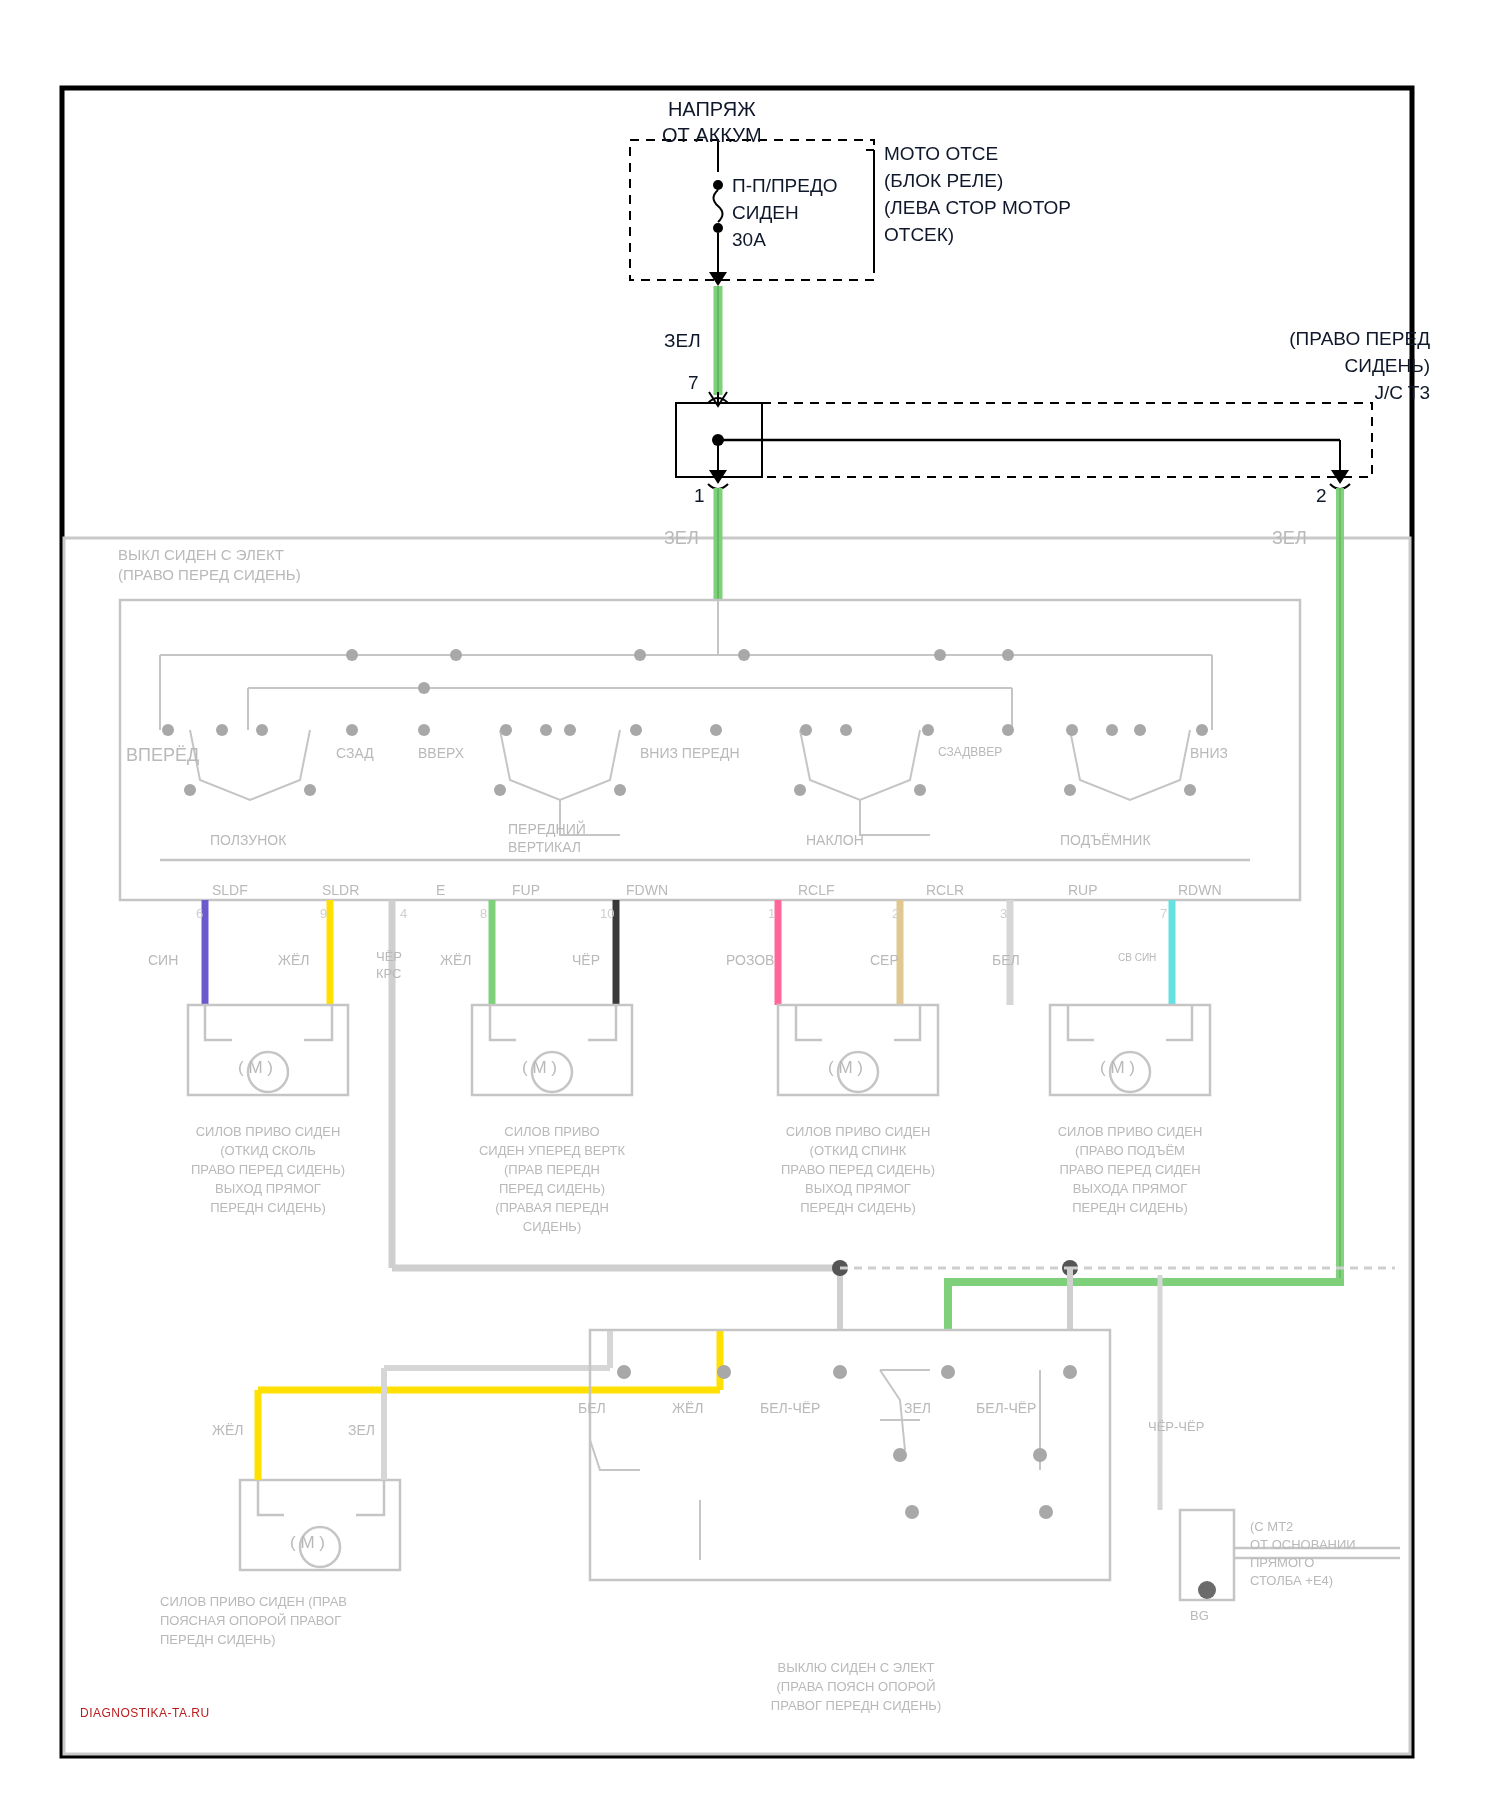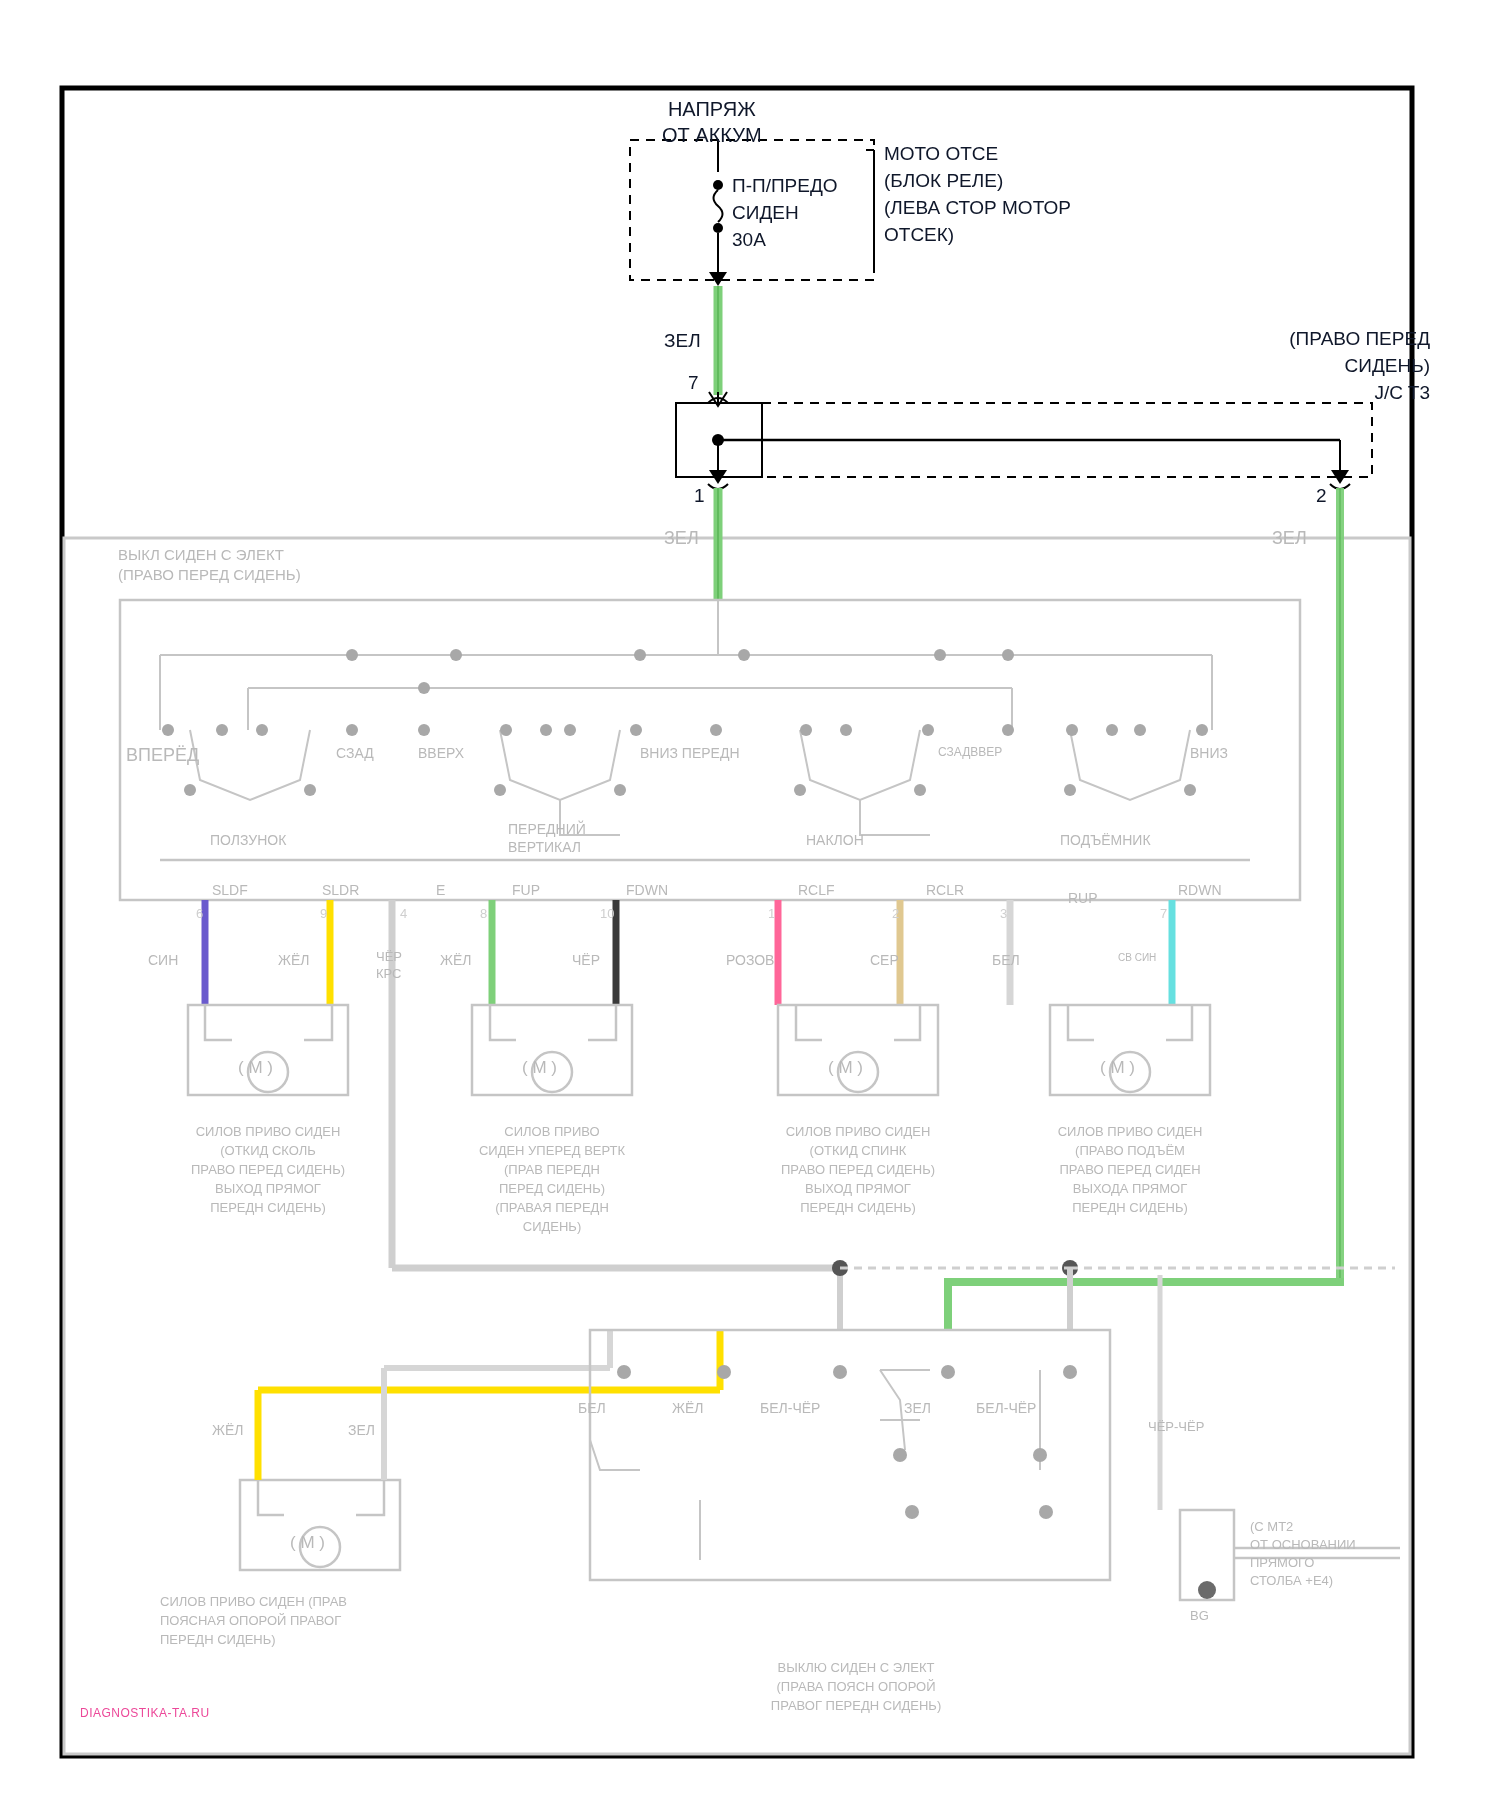--- a/index.html
+++ b/index.html
@@ -3,21 +3,21 @@
 <meta charset="utf-8">
 <style>
   html,body{margin:0;padding:0;background:#ffffff;}
   body{width:1500px;height:1814px;font-family:"Liberation Sans",sans-serif;position:relative;overflow:hidden;}
   #sheet{position:absolute;left:0;top:0;width:1500px;height:1814px;}
   .txt{position:absolute;white-space:pre;font-family:"Liberation Sans",sans-serif;}
   .dark{color:#0f172a;}
   .faded{color:#b9b9b9;}
   .faded2{color:#cfcfcf;}
   svg{position:absolute;left:0;top:0;}
-  .watermark{position:absolute;left:80px;top:1706px;font-size:12px;color:#ec4899;letter-spacing:.5px;}
+  .watermark{position:absolute;left:80px;top:1706px;font-size:12px;color:#b91c1c;letter-spacing:.5px;}
 </style>
 </head>
 <body>
 
 <div id="sheet">
 
   <svg width="1500" height="1814">
 
     <rect x="62" y="88" width="1350" height="1668" fill="none" stroke="#000" stroke-width="5"></rect>
 
@@ -232,21 +232,21 @@
   <div class="txt faded" style="left:806px;top:832px;font-size:14px;">НАКЛОН</div>
   <div class="txt faded" style="left:1060px;top:832px;font-size:14px;">ПОДЪЁМНИК</div>
 
   <div class="txt faded" style="left:212px;top:882px;font-size:14px;">SLDF</div>
   <div class="txt faded" style="left:322px;top:882px;font-size:14px;">SLDR</div>
   <div class="txt faded" style="left:436px;top:882px;font-size:14px;">E</div>
   <div class="txt faded" style="left:512px;top:882px;font-size:14px;">FUP</div>
   <div class="txt faded" style="left:626px;top:882px;font-size:14px;">FDWN</div>
   <div class="txt faded" style="left:798px;top:882px;font-size:14px;">RCLF</div>
   <div class="txt faded" style="left:926px;top:882px;font-size:14px;">RCLR</div>
-  <div class="txt faded" style="left:1068px;top:882px;font-size:14px;margin-top:8px;">RUP</div>
+  <div class="txt faded" style="left:1068px;top:882px;font-size:14px;">RUP</div>
   <div class="txt faded" style="left:1178px;top:882px;font-size:14px;">RDWN</div>
 
   <div class="txt faded2" style="left:196px;top:906px;font-size:13px;">6</div>
   <div class="txt faded2" style="left:320px;top:906px;font-size:13px;">9</div>
   <div class="txt faded2" style="left:400px;top:906px;font-size:13px;">4</div>
   <div class="txt faded2" style="left:480px;top:906px;font-size:13px;">8</div>
   <div class="txt faded2" style="left:600px;top:906px;font-size:13px;">10</div>
   <div class="txt faded2" style="left:768px;top:906px;font-size:13px;">1</div>
   <div class="txt faded2" style="left:892px;top:906px;font-size:13px;">2</div>
   <div class="txt faded2" style="left:1000px;top:906px;font-size:13px;">3</div>

